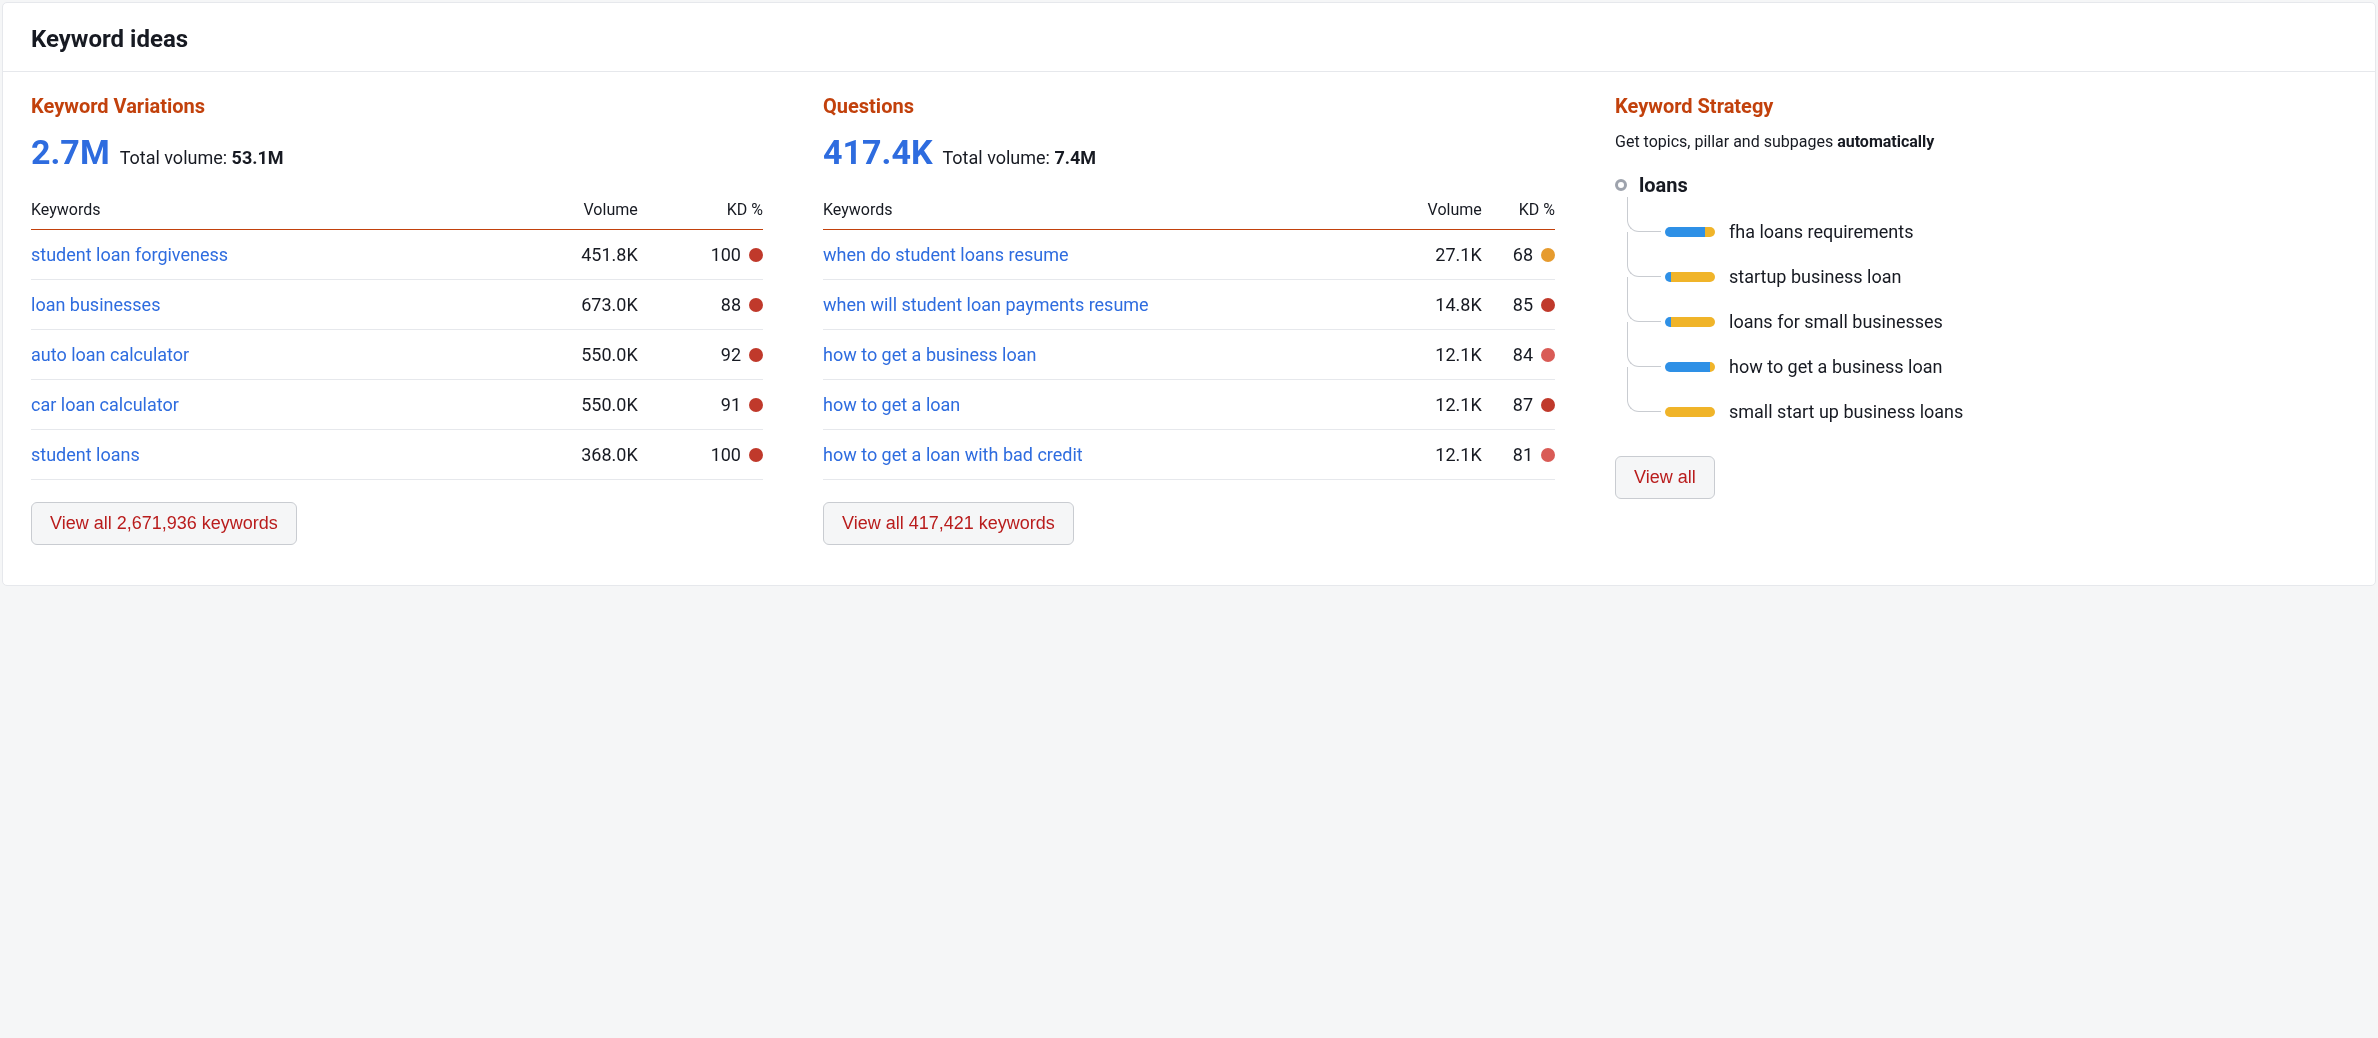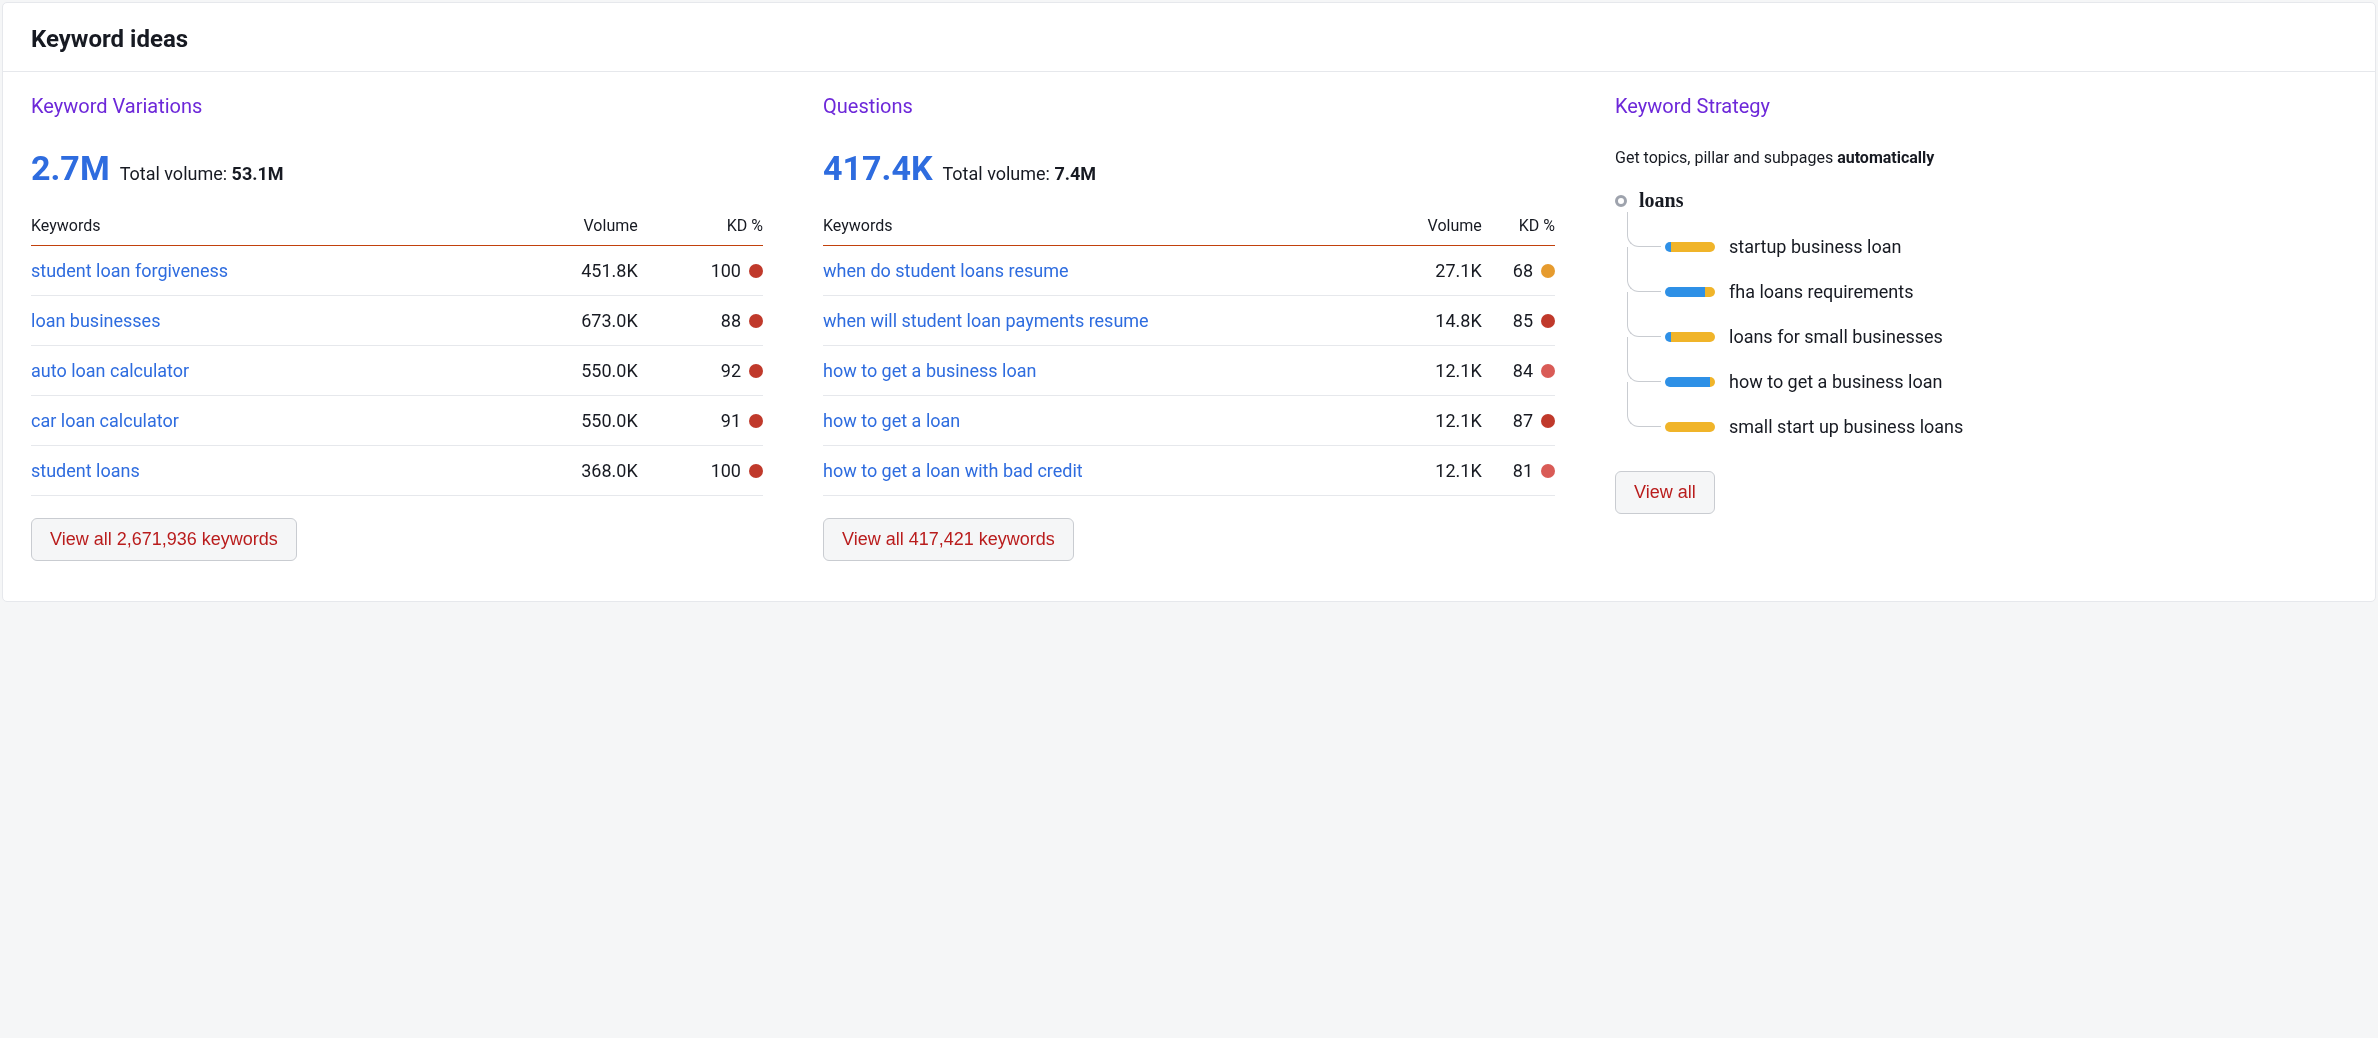--- a/index.html
+++ b/index.html
@@ -26,23 +26,23 @@
     color: #171a22;
   }
   .columns {
     display: flex;
     padding: 22px 28px 0 28px;
     gap: 60px;
   }
   .col { flex: 1; min-width: 0; }
   .col-title {
     font-size: 20px;
-    font-weight: 400;
-    color: #6d28d9;
-    margin-bottom: 30px;
+    font-weight: 700;
+    color: #c2410c;
+    margin-bottom: 14px;
   }
   .metric-line { margin-bottom: 18px; }
   .metric {
     font-size: 34px;
     font-weight: 700;
     color: #2e6cdf;
     margin-right: 6px;
     cursor: pointer;
   }
   .metric-sub {
@@ -95,21 +95,21 @@
     border-radius: 6px;
     color: #b91c1c;
     cursor: pointer;
   }
   .strategy-sub {
     font-size: 16px;
     color: #171a22;
     margin-bottom: 22px;
   }
   .strategy-tree { position: relative; }
-  .root-row { display: flex; align-items: center; margin-bottom: 12px; font-family: Liberation Serif, serif; }
+  .root-row { display: flex; align-items: center; margin-bottom: 12px; }
   .root-node {
     width: 12px; height: 12px;
     border-radius: 50%;
     background: #fff;
     border: 3px solid #9ea3ad;
     margin-right: 12px;
   }
   .root-label { font-size: 20px; font-weight: 700; }
   .branches { position: relative; padding-left: 50px; }
   .branch {
@@ -284,32 +284,32 @@
       </div>
       <div class="strategy-tree">
         <div class="root-row">
           <span class="root-node"></span>
           <span class="root-label">loans</span>
         </div>
         <div class="branches" id="strategy-branches">
             <div class="branch">
               <div class="branch-connector"></div>
               <div class="bar">
+                <div class="seg-blue" style="flex: 80 1 0%;"></div>
+                <div class="seg-yellow" style="flex: 20 1 0%;"></div>
+              </div>
+              <div class="branch-label">fha loans requirements</div>
+            </div>
+            <div class="branch">
+              <div class="branch-connector"></div>
+              <div class="bar">
                 <div class="seg-blue" style="flex: 12 1 0%;"></div>
                 <div class="seg-yellow" style="flex: 88 1 0%;"></div>
               </div>
               <div class="branch-label">startup business loan</div>
-            </div>
-            <div class="branch">
-              <div class="branch-connector"></div>
-              <div class="bar">
-                <div class="seg-blue" style="flex: 80 1 0%;"></div>
-                <div class="seg-yellow" style="flex: 20 1 0%;"></div>
-              </div>
-              <div class="branch-label">fha loans requirements</div>
             </div>
             <div class="branch">
               <div class="branch-connector"></div>
               <div class="bar">
                 <div class="seg-blue" style="flex: 12 1 0%;"></div>
                 <div class="seg-yellow" style="flex: 88 1 0%;"></div>
               </div>
               <div class="branch-label">loans for small businesses</div>
             </div>
             <div class="branch">

